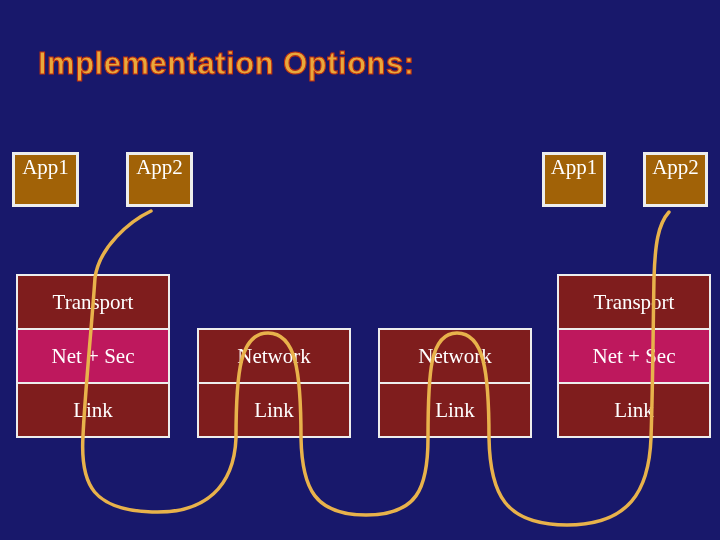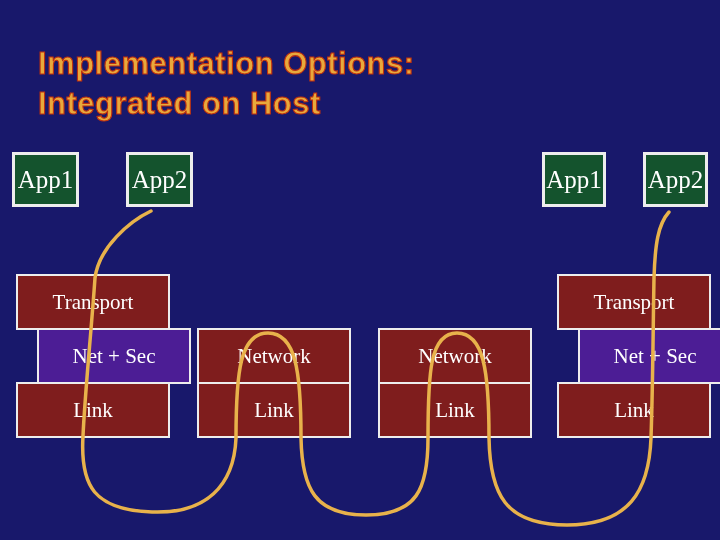--- a/index.html
+++ b/index.html
@@ -18,55 +18,54 @@
     font-size:31px;
     line-height:40px;
     letter-spacing:0.5px;
     color:#E8A93C;
     margin-top:20px;
     -webkit-text-stroke:1.1px #C0300E;
   }
   .box{
     position:absolute;
     box-sizing:border-box;
-    background:#14532d;
+    background:#a16207;
     border:3px solid #EDEDED;
     color:#FFFFFF;
     display:flex;
-    align-items:center;
+    align-items:flex-start;
     justify-content:center;
-    font-size:25px;
+    font-size:21px;
   }
   .app{ width:67px;height:55px; top:152px; }
   .row{
     position:absolute;
     box-sizing:border-box;
     background:#7f1d1d;
     border:2px solid #EDEDED;
     color:#FFFFFF;
     display:flex;
     align-items:center;
     justify-content:center;
     font-size:21px;
     width:154px;height:56px;
   }
-  .row.black{ background:#4c1d95;margin-left:21px; }
+  .row.black{ background:#be185d; }
   .cable{
     position:absolute;left:0;top:0;
     pointer-events:none;
   }
 </style>
 </head>
 <body>
 
 <div class="slide">
 
   <div class="title">
     <div>Implementation Options:</div>
-    <div>Integrated on Host</div>
   </div>
 
   <div class="box app" style="left:12px;">
     <span>App1</span>
   </div>
   <div class="box app" style="left:126px;">
     <span>App2</span>
   </div>
   <div class="box app" style="left:542px;width:64px;">
     <span>App1</span>

